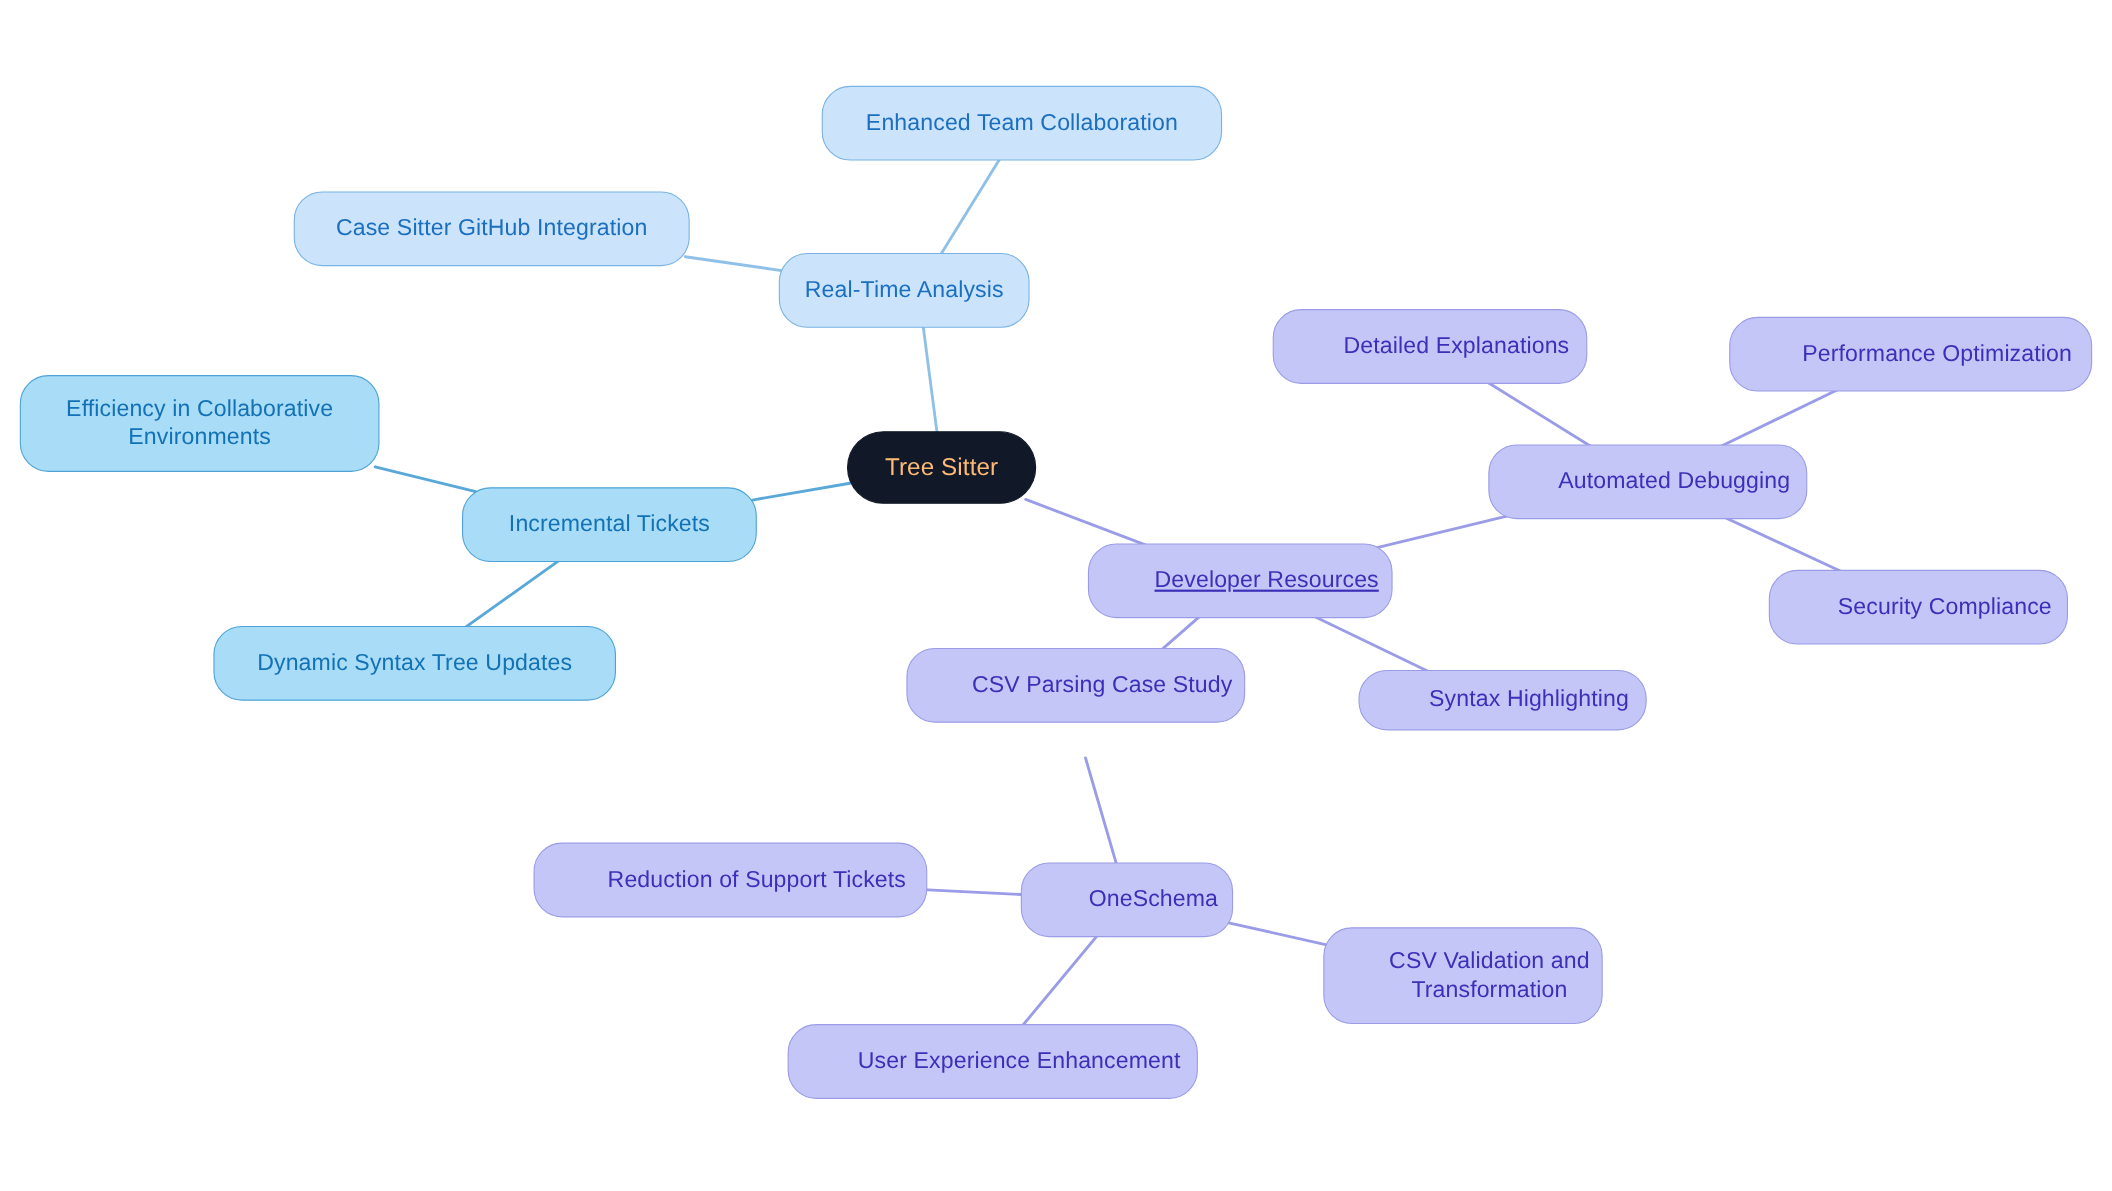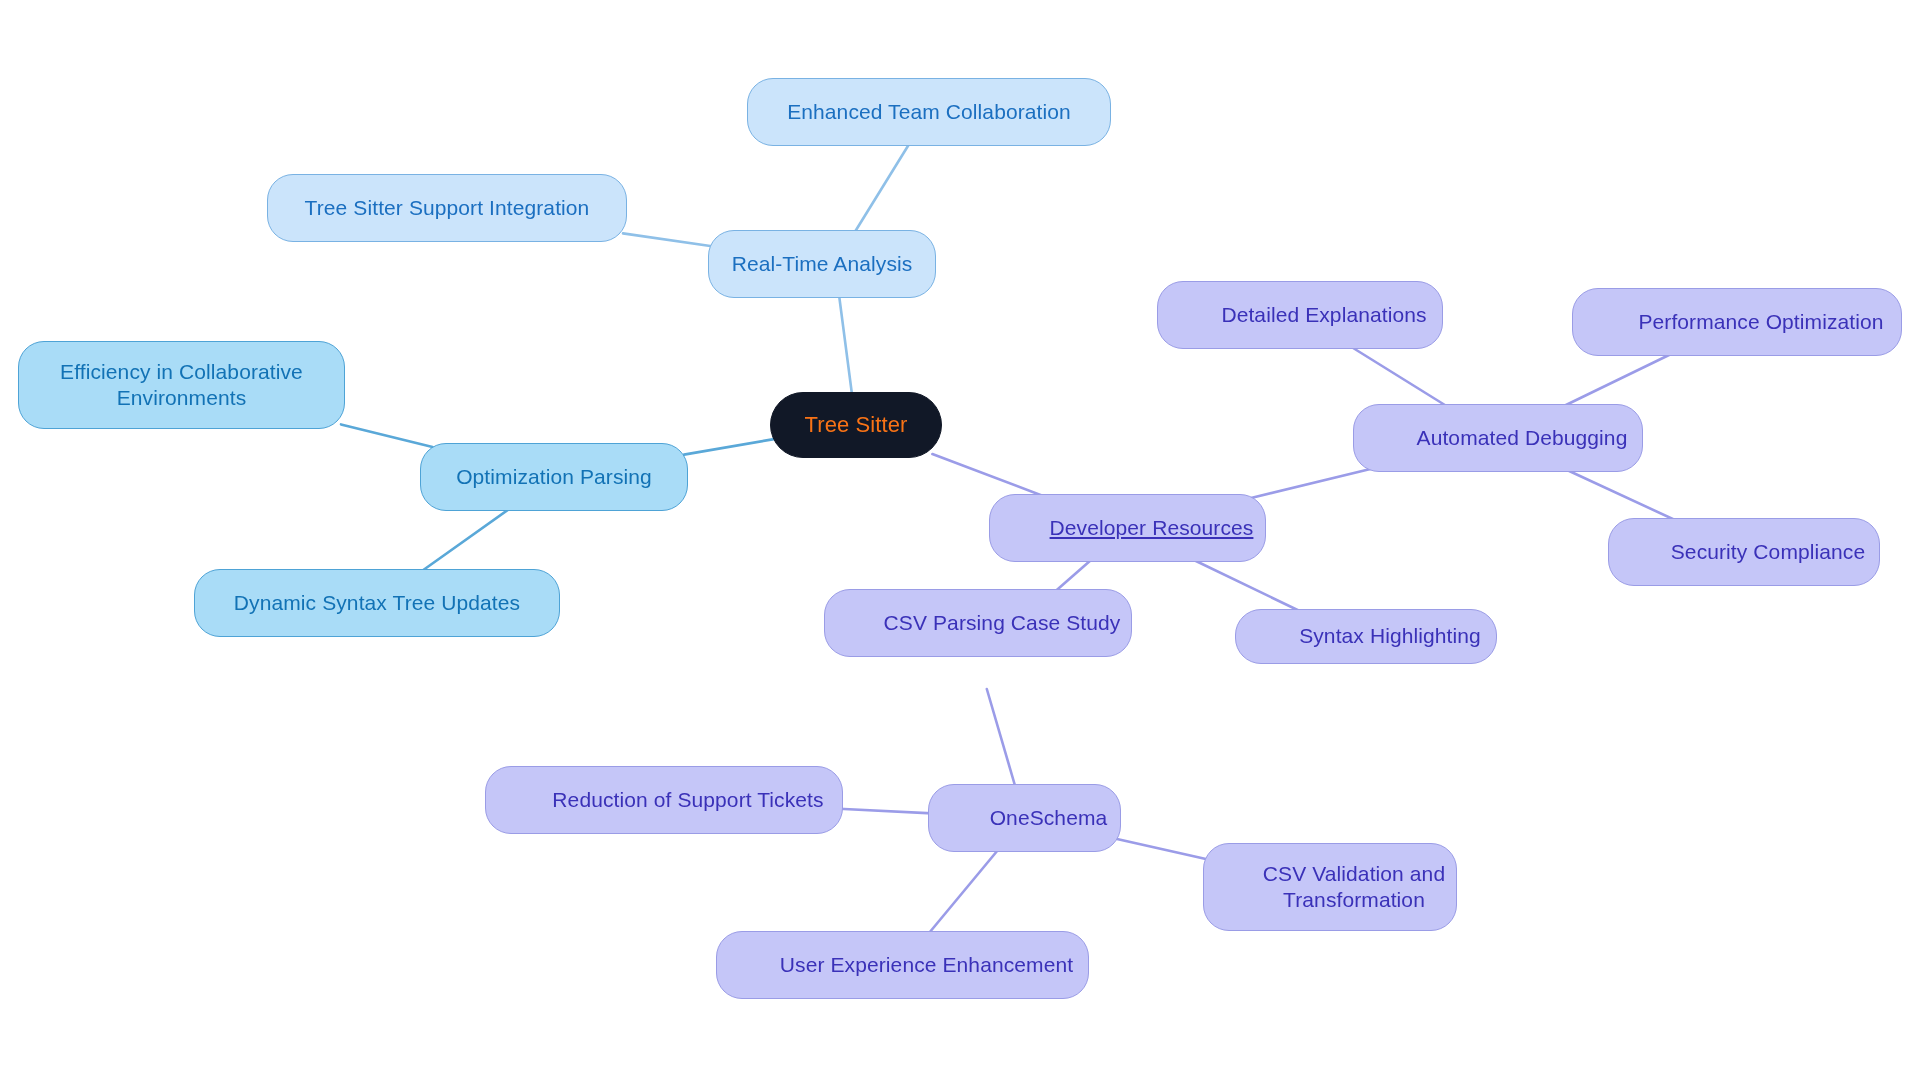--- a/index.html
+++ b/index.html
@@ -33,21 +33,21 @@
     text-align: center;
     border-style: solid;
     border-width: 1.5px;
     line-height: 1.25;
     white-space: pre-line;
     letter-spacing: 0.1px;
   }
   .node.root {
     background: #111827;
     border-color: #111827;
-    color: #f97316;
+    color: #fdba74;
     font-size: 22px;
     border-radius: 34px;
   }
   .node.blue-mid {
     background: #a9dcf7;
     border-color: #4ea3d6;
     color: #1272b5;
     font-size: 21px;
     border-radius: 26px;
   }
@@ -87,22 +87,22 @@
       <line x1="1093.3" y1="558.0" x2="1012.2" y2="629.0" stroke="#9b9ce8" stroke-width="2.6" stroke-linecap="round"></line>
       <line x1="986.8" y1="689.0" x2="1015.7" y2="788.0" stroke="#9b9ce8" stroke-width="2.6" stroke-linecap="round"></line>
       <line x1="932.0" y1="813.4" x2="839.0" y2="808.7" stroke="#9b9ce8" stroke-width="2.6" stroke-linecap="round"></line>
       <line x1="1117.0" y1="838.9" x2="1207.0" y2="859.2" stroke="#9b9ce8" stroke-width="2.6" stroke-linecap="round"></line>
       <line x1="999.6" y1="848.0" x2="927.4" y2="935.0" stroke="#9b9ce8" stroke-width="2.6" stroke-linecap="round"></line>
     </svg>
   <div id="node-layer">
       <div class="node root" style="left: 770px; top: 392px; width: 172px; height: 66px;">Tree Sitter</div>
       <div class="node blue-pale" style="left: 708px; top: 230px; width: 228px; height: 68px;">Real-Time Analysis</div>
       <div class="node blue-pale" style="left: 747px; top: 78px; width: 364px; height: 68px;">Enhanced Team Collaboration</div>
-      <div class="node blue-pale" style="left: 267px; top: 174px; width: 360px; height: 68px;">Tree Sitter Support Integration</div>
-      <div class="node blue-mid" style="left: 420px; top: 443px; width: 268px; height: 68px;">Optimization Parsing</div>
+      <div class="node blue-pale" style="left: 267px; top: 174px; width: 360px; height: 68px;">Case Sitter GitHub Integration</div>
+      <div class="node blue-mid" style="left: 420px; top: 443px; width: 268px; height: 68px;">Incremental Tickets</div>
       <div class="node blue-mid" style="left: 18px; top: 341px; width: 327px; height: 88px;">Efficiency in Collaborative
 Environments</div>
       <div class="node blue-mid" style="left: 194px; top: 569px; width: 366px; height: 68px;">Dynamic Syntax Tree Updates</div>
       <div class="node purple" style="left: 989px; top: 494px; width: 277px; height: 68px; text-decoration: underline;">Developer Resources</div>
       <div class="node purple" style="left: 1353px; top: 404px; width: 290px; height: 68px;">Automated Debugging</div>
       <div class="node purple" style="left: 1157px; top: 281px; width: 286px; height: 68px;">Detailed Explanations</div>
       <div class="node purple" style="left: 1572px; top: 288px; width: 330px; height: 68px;">Performance Optimization</div>
       <div class="node purple" style="left: 1608px; top: 518px; width: 272px; height: 68px;">Security Compliance</div>
       <div class="node purple" style="left: 1235px; top: 609px; width: 262px; height: 55px;">Syntax Highlighting</div>
       <div class="node purple" style="left: 824px; top: 589px; width: 308px; height: 68px;">CSV Parsing Case Study</div>

